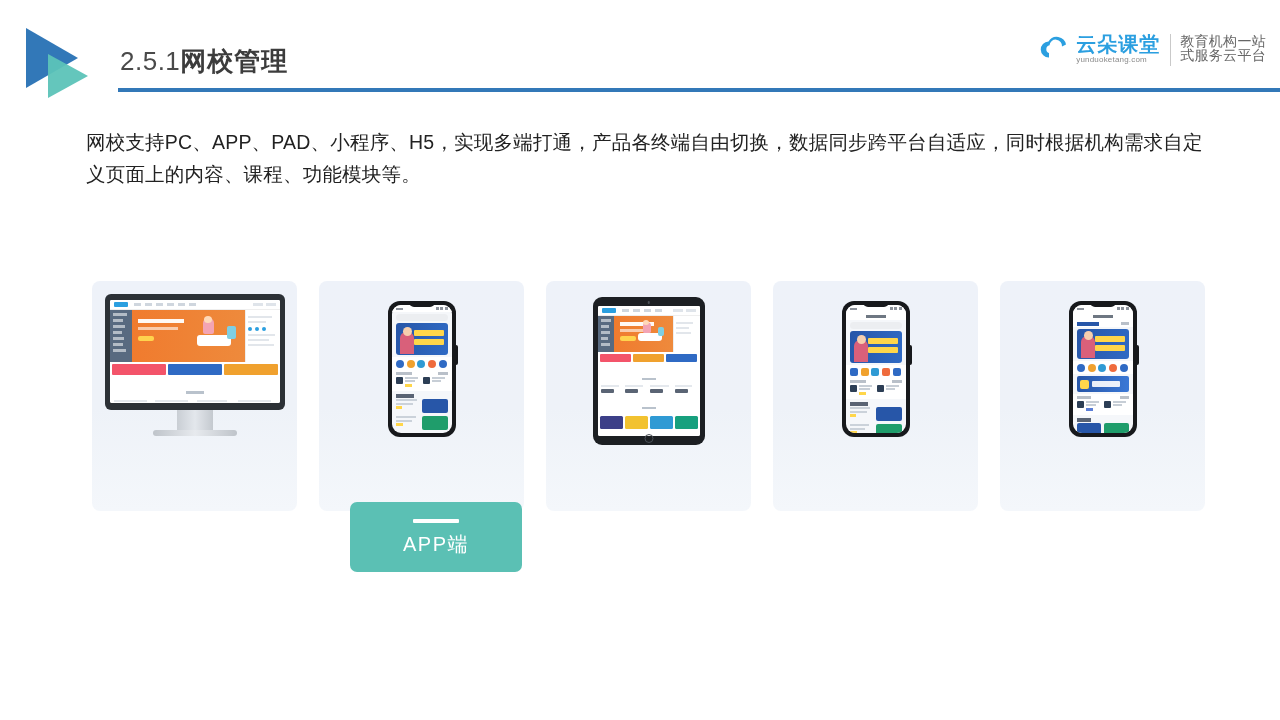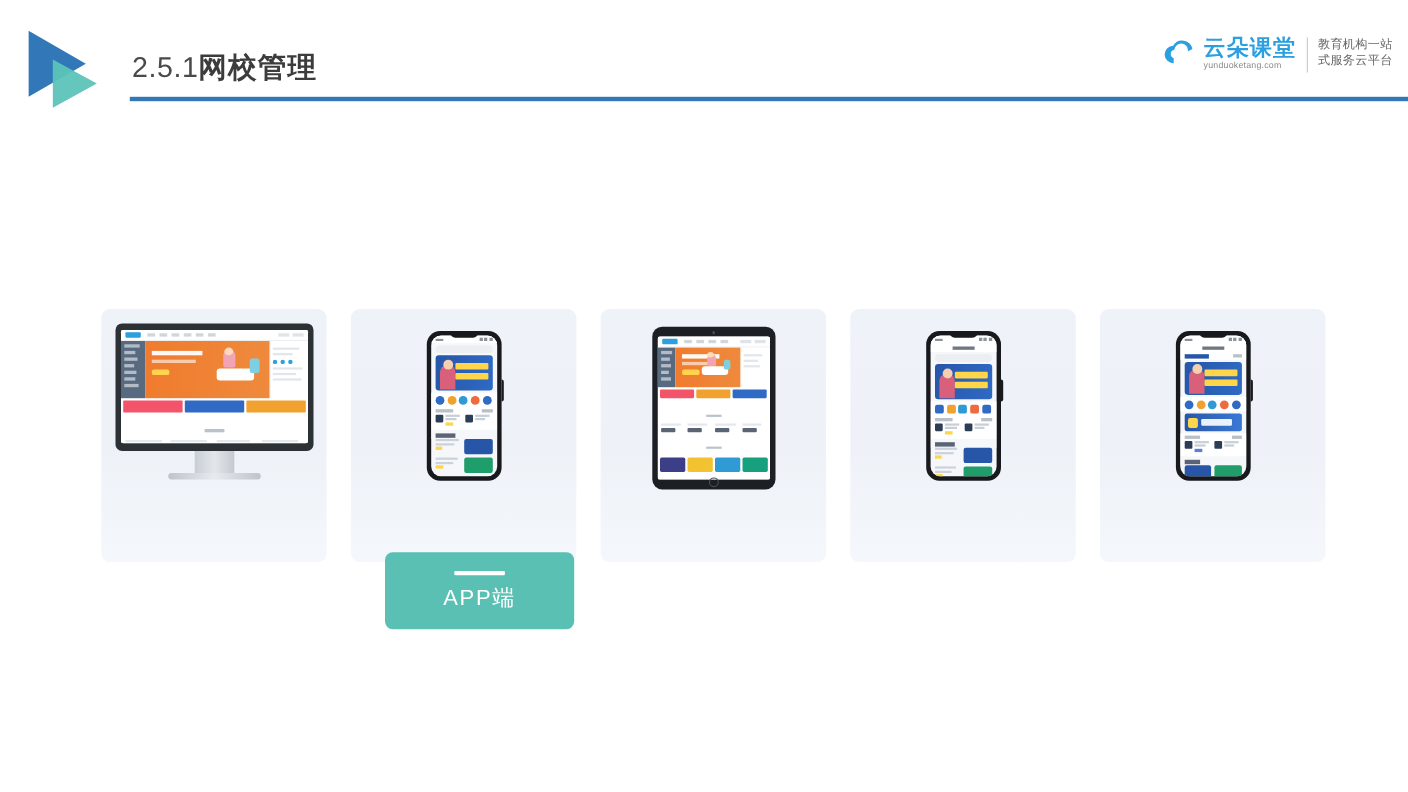--- a/index.html
+++ b/index.html
@@ -55,21 +55,21 @@
   .brand-text { display: flex; flex-direction: column; }
   .brand-name {
     font-size: 20px; font-weight: bold; color: #2b9fe0; letter-spacing: 1px;
     line-height: 21px;
   }
   .brand-url {
     font-size: 8px; color: #8a8a8a; letter-spacing: .2px; line-height: 10px;
   }
   .brand-div { width: 1px; height: 32px; background: #c9c9c9; margin: 0 9px 0 10px; }
   .brand-tag {
-    font-size: 11px; color: #666; line-height: 14px; letter-spacing: .3px;
+    font-size: 14px; color: #666; line-height: 14px; letter-spacing: .3px;
   }
 
   
   .para {
     position: absolute; left: 86px; top: 126px; width: 1128px;
     font-size: 19.5px; color: #222; line-height: 32px; letter-spacing: .2px;
   }
 
   
   .cards { position: absolute; left: 92px; top: 281px; width: 1100px; height: 230px; }
@@ -222,20 +222,21 @@
         </span>
       </div>
       <div class="brand-div"></div>
       <div class="brand-tag">
         <div>教育机构一站</div>
         <div>式服务云平台</div>
       </div>
     </div>
   </div>
 
+  <div class="para">网校支持PC、APP、PAD、小程序、H5，实现多端打通，产品各终端自由切换，数据同步跨平台自适应，同时根据机构需求自定义页面上的内容、课程、功能模块等。</div>
 
   <div class="cards">
 
     <div class="card" style="left:0px">
       <div class="device">
         <div class="monitor">
           <div class="mon-bezel">
             <div class="mon-screen">
               <div class="wp">
                 <div class="wp-nav">

